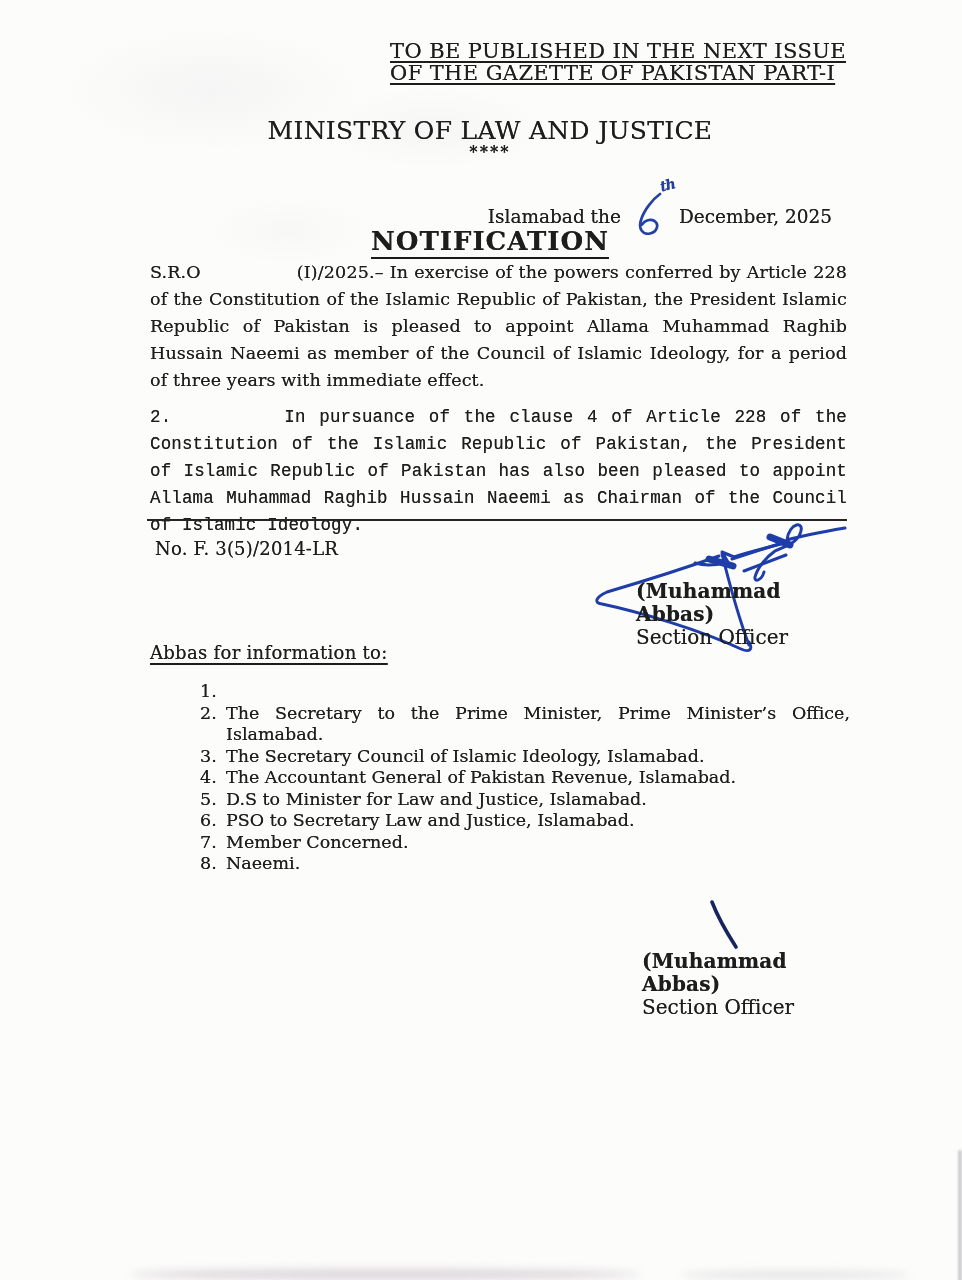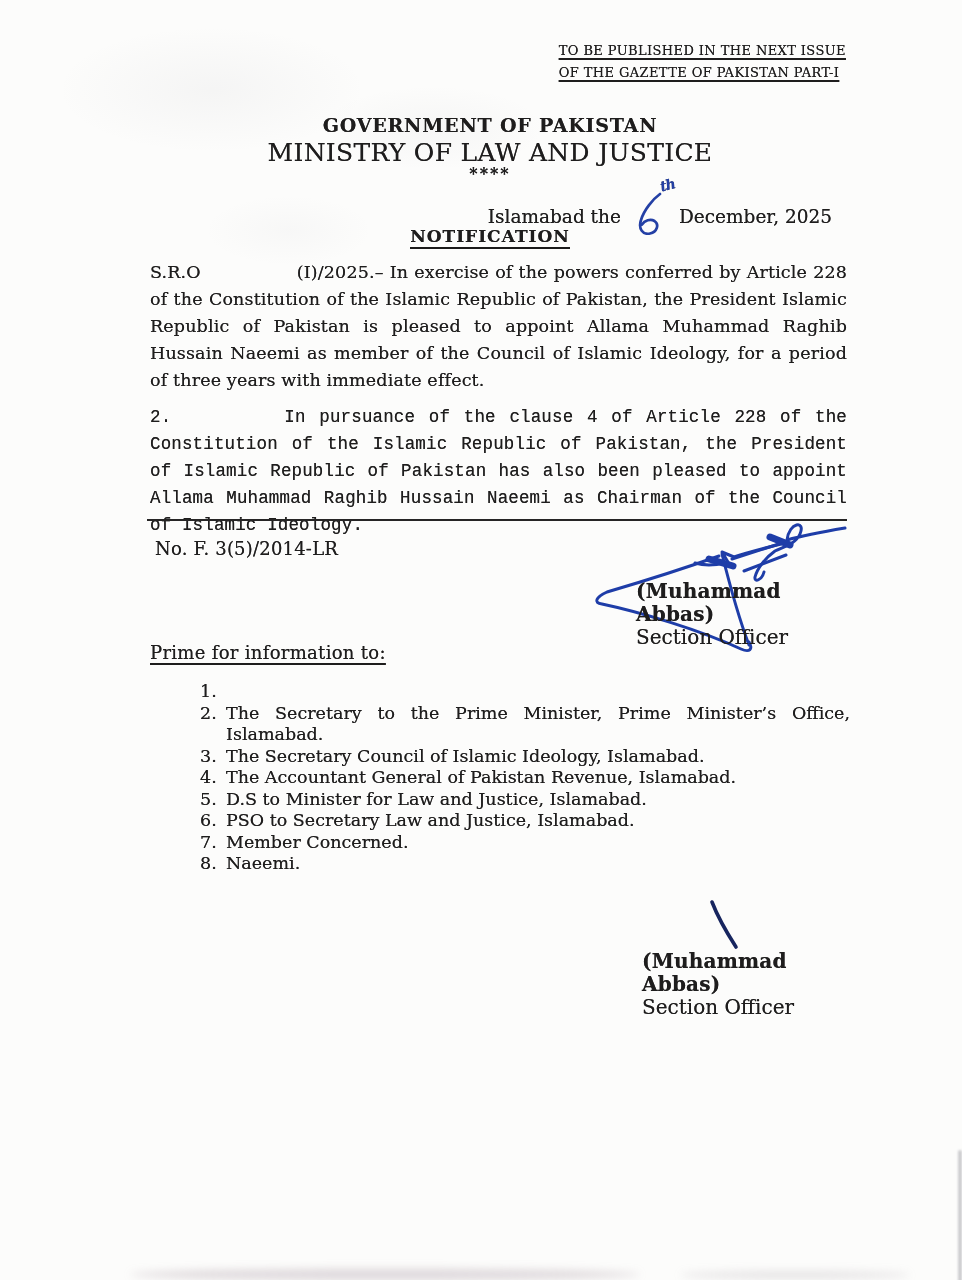--- a/index.html
+++ b/index.html
@@ -22,40 +22,40 @@
   }
   .smudge{position:absolute;pointer-events:none;border-radius:50%;}
   .smudge.b1{bottom:0;left:130px;width:510px;height:11px;background:rgba(152,132,146,0.30);filter:blur(4px);}
   .smudge.b2{bottom:1px;left:680px;width:230px;height:8px;background:rgba(150,140,148,0.22);filter:blur(4px);}
   .smudge.r1{right:0;top:1150px;width:4px;height:140px;border-radius:2px;background:rgba(120,120,128,0.35);filter:blur(1px);}
 
   .ink{ text-shadow:0 0 0.45px rgba(25,24,24,0.75); }
 
   
   .header-note{position:absolute;top:40px;right:116px;text-align:left;
-    font-size:13px;line-height:22px;letter-spacing:0.4px;}
+    font-size:21px;line-height:22px;letter-spacing:0.4px;}
   .header-note .u{text-decoration:underline;text-underline-offset:3px;text-decoration-thickness:1.6px;}
 
   
   .letterhead{position:absolute;top:114px;left:18px;right:0;text-align:center;}
   .gov{font-weight:bold;font-size:19px;letter-spacing:0.8px;}
   .ministry{font-size:25px;letter-spacing:0.3px;margin-top:2px;}
   .stars{font-weight:bold;font-size:16px;letter-spacing:2px;margin-top:0px;line-height:14px;}
 
   
   .date-line{position:absolute;top:183px;right:130px;font-size:18.5px;
     display:flex;align-items:baseline;gap:6px;}
   .hand-day{position:relative;display:inline-block;width:34px;height:40px;transform:translateY(8px);margin:0 6px;}
   .hand-day svg{display:block;}
   .hand-th{position:absolute;top:-14px;right:-8px;color:#2440a5;
     font-size:14px;font-style:italic;font-weight:bold;transform:rotate(-14deg);letter-spacing:-1px;}
 
   
   .title-wrap{position:absolute;top:226px;left:18px;right:0;text-align:center;}
-  .title{font-weight:bold;font-size:17px;letter-spacing:1px;
+  .title{font-weight:bold;font-size:26px;letter-spacing:1px;
     border-bottom:2.2px solid #1b1a1a;padding-bottom:1px;text-align:center;}
 
   
   .para{position:absolute;left:150px;width:697px;margin:0;
     font-size:17.5px;line-height:27px;text-align:justify;letter-spacing:0.15px;}
   .para1{top:259px;}
   .para2{top:404px;font-family:Liberation Mono, monospace;}
   .spacer{display:inline-block;height:1px;}
   .sp1{width:96px;}
   .sp2{width:113px;}
@@ -86,21 +86,20 @@
 <body>
 
 <div class="page">
 
   <div class="header-note ink">
     <div><span class="u">TO BE PUBLISHED IN THE NEXT ISSUE</span></div>
     <div><span class="u">OF THE GAZETTE OF PAKISTAN PART-I</span></div>
   </div>
 
   <div class="letterhead ink">
-    <div class="gov">GOVERNMENT OF PAKISTAN</div>
     <div class="ministry">MINISTRY OF LAW AND JUSTICE</div>
     <div class="stars">****</div>
   </div>
 
   <div class="date-line ink">
     <span>Islamabad the</span>
     <span class="hand-day">
       <svg width="34" height="44" viewBox="0 0 34 44">
         <path d="M 27,3 C 20,8 11,19 8,29 C 5,38 10,44 17,42.5 C 24,41 26.5,33.5 21.5,30 C 17.5,27.5 11.5,29.5 9,33.5" fill="none" stroke="#2440a5" stroke-width="2.7" stroke-linecap="round"></path>
       </svg>
@@ -137,21 +136,21 @@
       <path d="M 184,31 L 204,39" stroke-width="7"></path>
       <path d="M 123,53 L 147,60" stroke-width="7"></path>
     </g>
   </svg>
 
   <div class="sig-block sig1-block ink">
     <div class="name">(Muhammad Abbas)</div>
     <div class="role">Section Officer</div>
   </div>
 
-  <div class="copy-heading ink">Prime for information to:</div>
+  <div class="copy-heading ink">Abbas for information to:</div>
   <ol class="copy-list ink">
     <li>
         <span class="num">1.</span>
       </li>
     <li>
         <span class="num">2.</span>
         <span class="item-text">The Secretary to the Prime Minister, Prime Minister’s Office, Islamabad.</span>
       </li>
     <li>
         <span class="num">3.</span>

